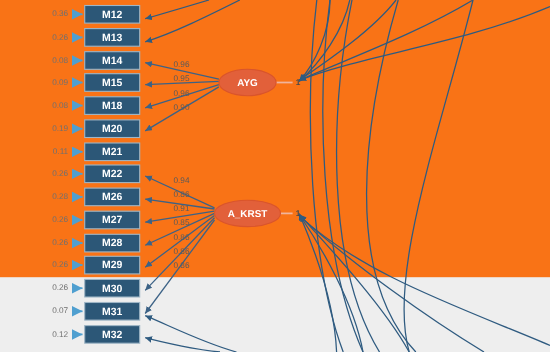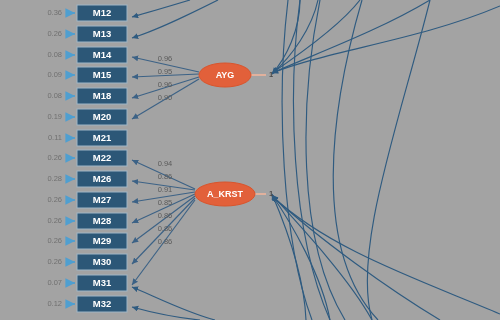--- a/index.html
+++ b/index.html
@@ -10,22 +10,22 @@
   body {
     width: 500px;
     height: 320px;
     background: #eeeeee;
     font-family: "Liberation Sans", sans-serif;
     overflow: hidden;
   }
   #diagram-root {
     position: relative;
     width: 500px;
-    height: 320px;
-    background: #a3a3a3;
+    height: 252px;
+    background: #f97316;
   }
   svg.layer {
     position: absolute;
     left: 0;
     top: 0;
     width: 500px;
     height: 320px;
     display: block;
   }
   .box-rect {

